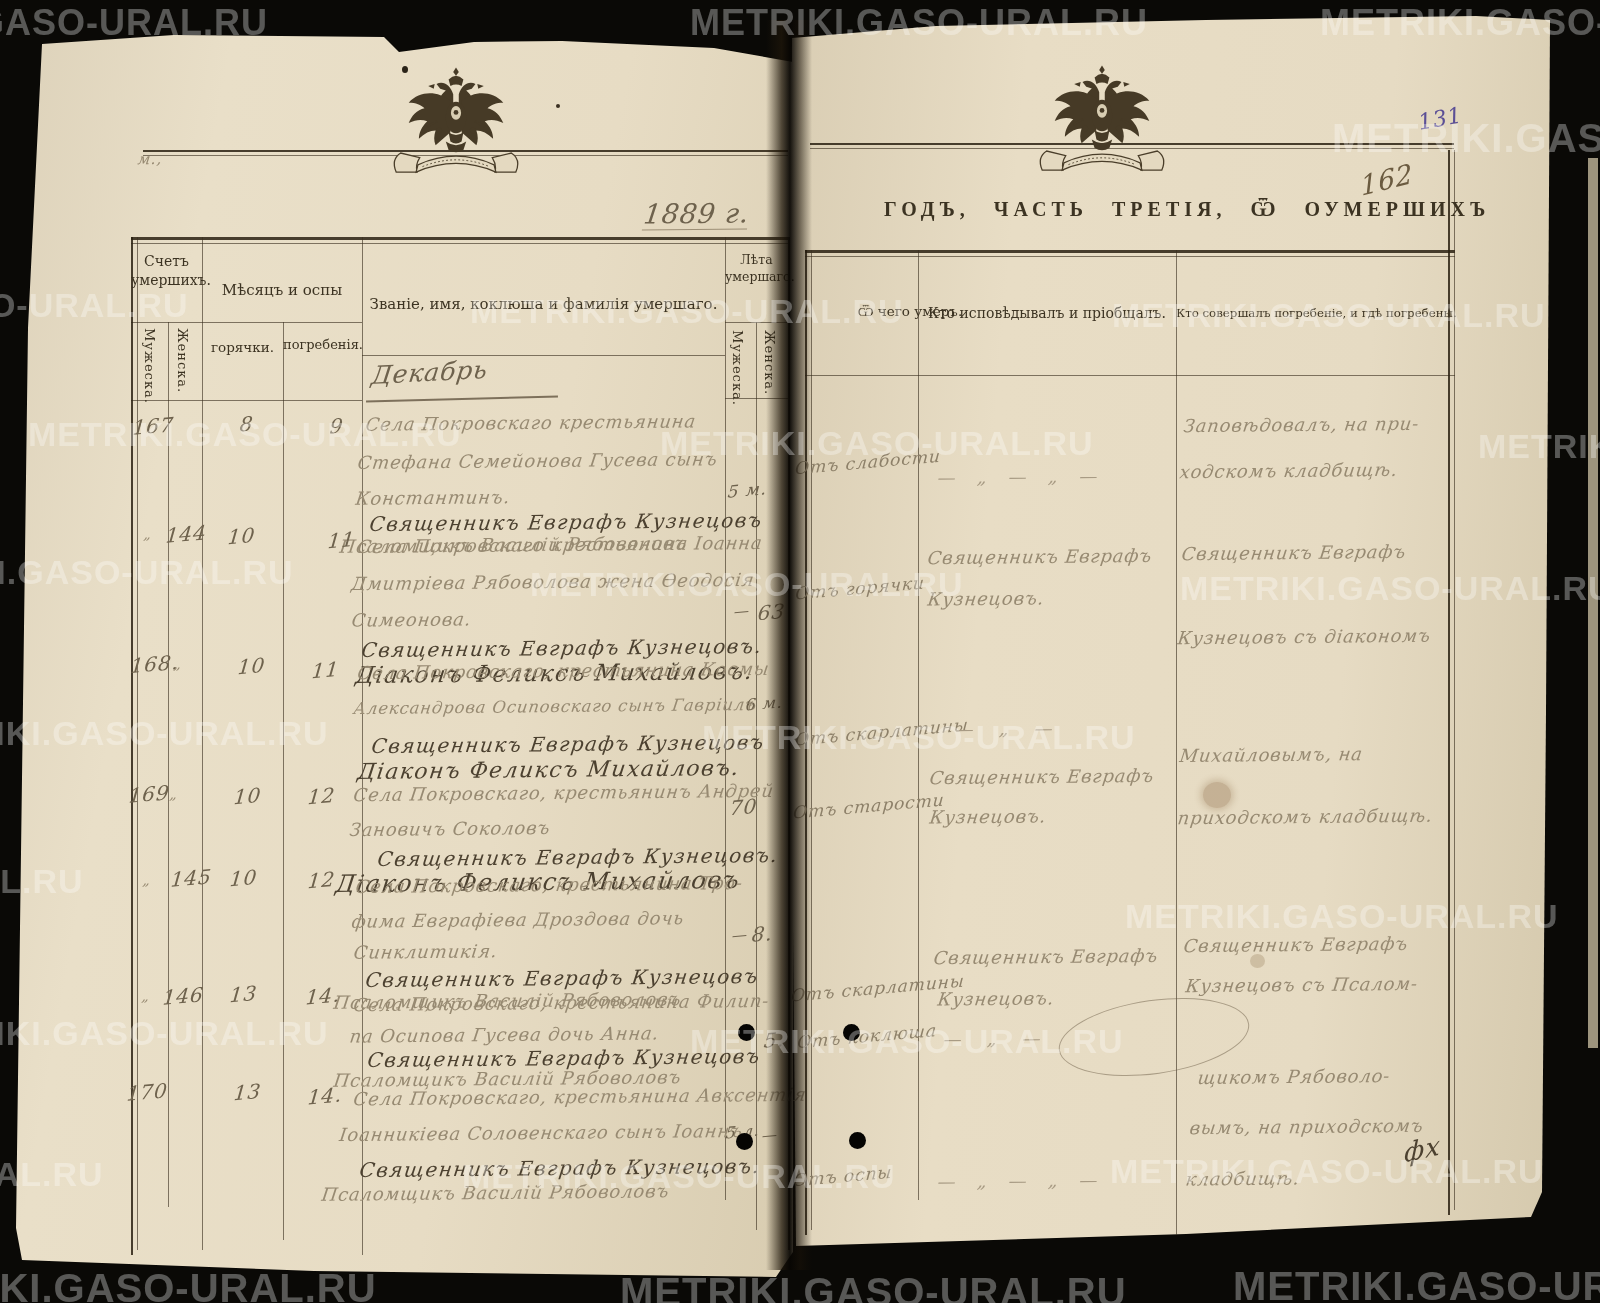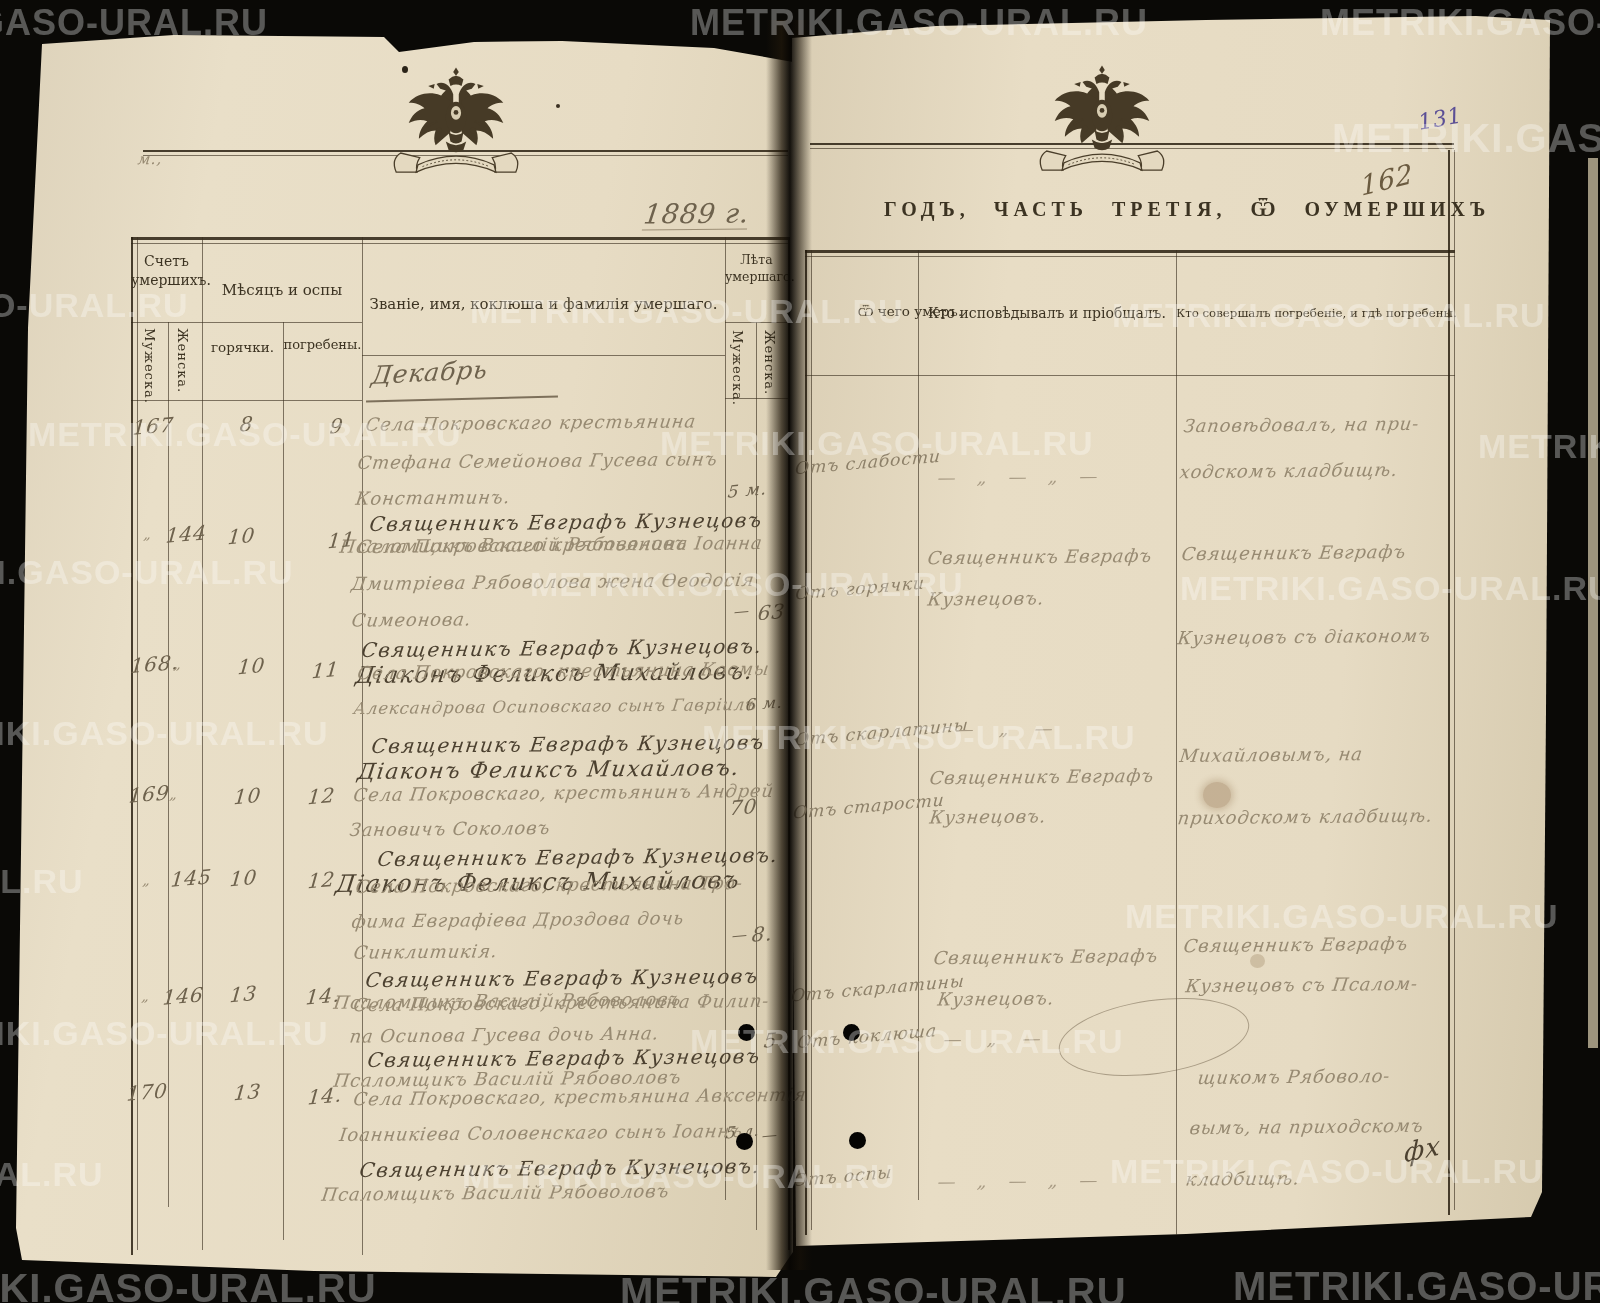--- a/index.html
+++ b/index.html
@@ -130,21 +130,21 @@
   <div class="rule dk" style="left:1448px;top:150px;width:2px;height:1065px;"></div>
   <div class="rule" style="left:1454px;top:150px;width:1px;height:1060px;"></div>
 
   <div class="printed ctr" style="left:131px;top:252px;width:71px;font-size:14px;">Счетъ умершихъ.</div>
   <div class="printed ctr" style="left:202px;top:280px;width:160px;font-size:15px;">Мѣсяцъ и оспы</div>
   <div class="printed ctr" style="left:362px;top:294px;width:363px;font-size:15px;">Званіе, имя, коклюша и фамилія умершаго.</div>
   <div class="printed ctr" style="left:725px;top:252px;width:63px;font-size:12.5px;">Лѣта умершаго.</div>
   <div class="printed vtext" style="left:140px;top:328px;">Мужеска.</div>
   <div class="printed vtext" style="left:173px;top:328px;">Женска.</div>
   <div class="printed ctr" style="left:202px;top:338px;width:81px;font-size:13.5px;">горячки.</div>
-  <div class="printed ctr" style="left:283px;top:336px;width:79px;font-size:13px;">погребены.</div>
+  <div class="printed ctr" style="left:283px;top:336px;width:79px;font-size:13px;">погребенія.</div>
   <div class="printed vtext" style="left:728px;top:330px;">Мужеска.</div>
   <div class="printed vtext" style="left:760px;top:330px;">Женска.</div>
 
   <div class="hw hw2" style="left:372px;top:358px;font-size:25px;transform:skewX(-10deg) rotate(-3deg);">Декабрь</div>
   <div class="rule" style="left:366px;top:398px;width:192px;height:2px;transform:rotate(-1.5deg);background:rgba(80,65,45,.7);"></div>
 
   <div class="printed ctr" style="left:806px;top:302px;width:112px;font-size:13.5px;padding-left:48px;">Ѿ чего умеръ.</div>
   <div class="printed ctr" style="left:918px;top:304px;width:258px;font-size:14px;white-space:nowrap;">Кто исповѣдывалъ и пріобщалъ.</div>
   <div class="printed ctr" style="left:1176px;top:306px;width:274px;font-size:11.8px;white-space:nowrap;">Кто совершалъ погребеніе, и гдѣ погребены.</div>
 

